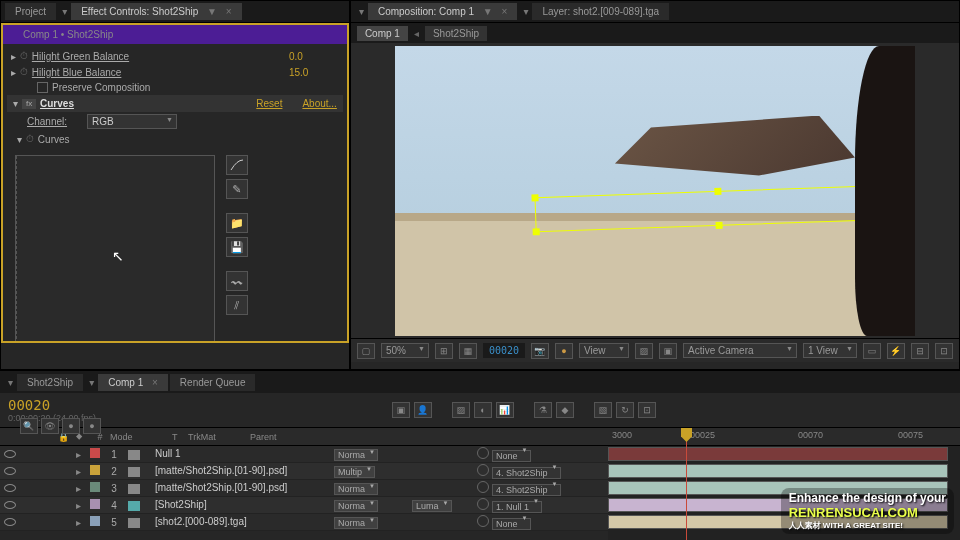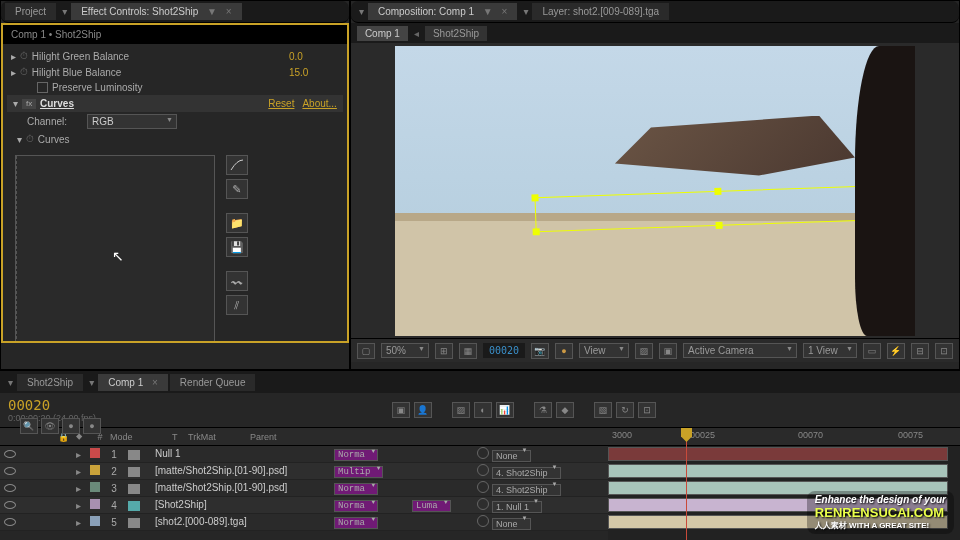--- a/index.html
+++ b/index.html
@@ -2,39 +2,39 @@
 <html><head>
 <meta charset="utf-8">
 <style>
 * { margin: 0; padding: 0; box-sizing: border-box; font-family: 'Segoe UI', Tahoma, sans-serif; }
 body { background: #1a1a1a; color: #aaa; font-size: 10px; width: 960px; height: 540px; overflow: hidden; position: relative; }
 
 .top-area { display: flex; height: 370px; }
 .left-panel { width: 370px; background: #262626; border: 1px solid #000; }
 .right-panel { flex: 1; background: #262626; border: 1px solid #000; }
 
-.tab-bar { display: flex; background: #1a1a1a; height: 22px; align-items: center; padding: 0 4px; border-bottom: 1px solid #000; border-radius: 7px; }
+.tab-bar { display: flex; background: #1a1a1a; height: 22px; align-items: center; padding: 0 4px; border-bottom: 1px solid #000; }
 .tab { padding: 3px 10px; background: #2a2a2a; margin-right: 2px; color: #999; cursor: pointer; font-size: 10px; }
 .tab.active { background: #3a3a3a; color: #ccc; }
 .tab-close { margin-left: 6px; color: #777; }
 .tab-dropdown { color: #777; margin: 0 4px; }
 
-.breadcrumb { padding: 4px 8px; background: #000000; font-size: 10px; color: #888; }
+.breadcrumb { padding: 4px 20px; background: #4c1d95; font-size: 10px; color: #888; }
 
 .effect-controls { border: 2px solid #c9a227; background: #262626; height: 320px; overflow: hidden; }
 .ec-content { padding: 4px; }
 .ec-row { display: flex; align-items: center; padding: 2px 4px; font-size: 10px; }
-.ec-label { flex: 1; color: #aaa; }
+.ec-label { flex: 1; color: #aaa; text-decoration: underline; }
 .ec-value { color: #c9a227; min-width: 50px; }
 .twirl { color: #aaa; margin-right: 4px; cursor: pointer; }
 .fx-icon { width: 14px; height: 10px; background: #444; margin-right: 4px; display: inline-block; font-size: 8px; text-align: center; }
 
 .effect-header { display: flex; align-items: center; padding: 3px 6px; background: #333; }
 .effect-name { color: #ddd; font-weight: bold; text-decoration: underline; flex: 1; }
-.reset-link { color: #c9a227; text-decoration: underline; margin-right: 8px; cursor: pointer; }
+.reset-link { color: #c9a227; text-decoration: underline; margin-right: 20px; cursor: pointer; }
 .about-link { color: #c9a227; text-decoration: underline; cursor: pointer; }
 
 .curves-area { position: relative; padding: 8px; }
 .curves-graph { width: 200px; height: 190px; background: #2a2a2a; border: 1px solid #555; position: relative; display: inline-block; vertical-align: top; }
 .grid-v { width: 1px; height: 100%; border-left: 1px dashed #555; }
 .curves-tools { display: inline-flex; flex-direction: column; gap: 4px; margin-left: 8px; vertical-align: top; }
 .tool-btn { width: 22px; height: 20px; background: #333; border: 1px solid #555; cursor: pointer; display: flex; align-items: center; justify-content: center; color: #aaa; font-size: 11px; }
 
 .dropdown { background: #333; border: 1px solid #555; color: #ccc; padding: 1px 16px 1px 4px; font-size: 10px; position: relative; cursor: pointer; }
 .dropdown::after { content: '▼'; position: absolute; right: 3px; font-size: 7px; color: #888; }
@@ -78,21 +78,21 @@
 .col-mode { width: 62px; }
 .col-trkmat { width: 62px; }
 .col-parent { width: 120px; }
 
 .layer-row { display: flex; height: 17px; align-items: center; font-size: 10px; background: #2e2e2e; border-bottom: 1px solid #222; }
 .layer-row:nth-child(odd) { background: #2a2a2a; }
 .eye-icon { width: 12px; height: 8px; border: 1px solid #888; border-radius: 50%; display: inline-block; }
 .color-chip { width: 10px; height: 10px; display: inline-block; }
 .layer-icon { width: 12px; height: 10px; display: inline-block; margin-right: 3px; vertical-align: middle; }
 .layer-name { color: #ccc; margin-left: 12px; }
-.mini-dropdown { background: #701a75; border: 1px solid #555; padding: 0 12px 0 3px; font-size: 9px; width: 56px; position: relative; cursor: pointer; font-family: Liberation Mono, monospace; }
+.mini-dropdown { background: #404040; border: 1px solid #555; padding: 0 12px 0 3px; font-size: 9px; width: 56px; position: relative; cursor: pointer; }
 .mini-dropdown::after { content: '▼'; position: absolute; right: 2px; font-size: 6px; }
 .parent-dropdown { background: #333; border: 1px solid #555; padding: 0 12px 0 3px; font-size: 9px; width: 100px; position: relative; cursor: pointer; }
 .parent-dropdown::after { content: '▼'; position: absolute; right: 2px; font-size: 6px; }
 .pickwhip { width: 12px; height: 12px; border: 1px solid #666; border-radius: 50%; display: inline-block; margin: 0 3px; cursor: pointer; }
 
 .timeline-right { flex: 1; background: #222; position: relative; }
 .ruler { height: 18px; background: #2a2a2a; border-bottom: 1px solid #000; position: relative; }
 .ruler-tick { position: absolute; top: 2px; font-size: 9px; color: #888; }
 .cti { position: absolute; top: 0; width: 1px; height: 100%; background: #c94a3a; z-index: 5; }
 .cti-head { position: absolute; top: 0; left: -5px; width: 11px; height: 14px; background: #c9a227; clip-path: polygon(0 0, 100% 0, 100% 60%, 50% 100%, 0 60%); }
@@ -127,21 +127,21 @@
           <span class="ec-value">0.0</span>
         </div>
         <div class="ec-row">
           <span class="twirl">▸</span>
           <span style="margin-right:4px;color:#666">⏱</span>
           <span class="ec-label">Hilight Blue Balance</span>
           <span class="ec-value">15.0</span>
         </div>
         <div class="ec-row" style="padding-left:30px">
           <span class="checkbox"></span>
-          <span>Preserve Luminosity</span>
+          <span>Preserve Composition</span>
         </div>
 
         <div class="effect-header">
           <span class="twirl">▾</span>
           <span class="fx-icon">fx</span>
           <span class="effect-name">Curves</span>
           <span class="reset-link">Reset</span>
           <span class="about-link">About...</span>
         </div>
         <div class="ec-row" style="padding-left:20px">
@@ -376,16 +376,16 @@
           </div>
           <div class="track">
             <div class="clip" style="left:0px;width:340px;background:#d4c8a8"></div>
           </div>
         </div>
     </div>
   </div>
 </div>
 
 <div class="watermark">
-  <div style="font-size:10px;font-style:italic;color:#fff">Enhance the design of your</div>
+  <div style="font-size:12px;color:#fff">Enhance the design of your</div>
   <div>RENRENSUCAI.COM</div>
   <div class="watermark-sub">人人素材 WITH A GREAT SITE!</div>
 </div>
 
 </body></html>

